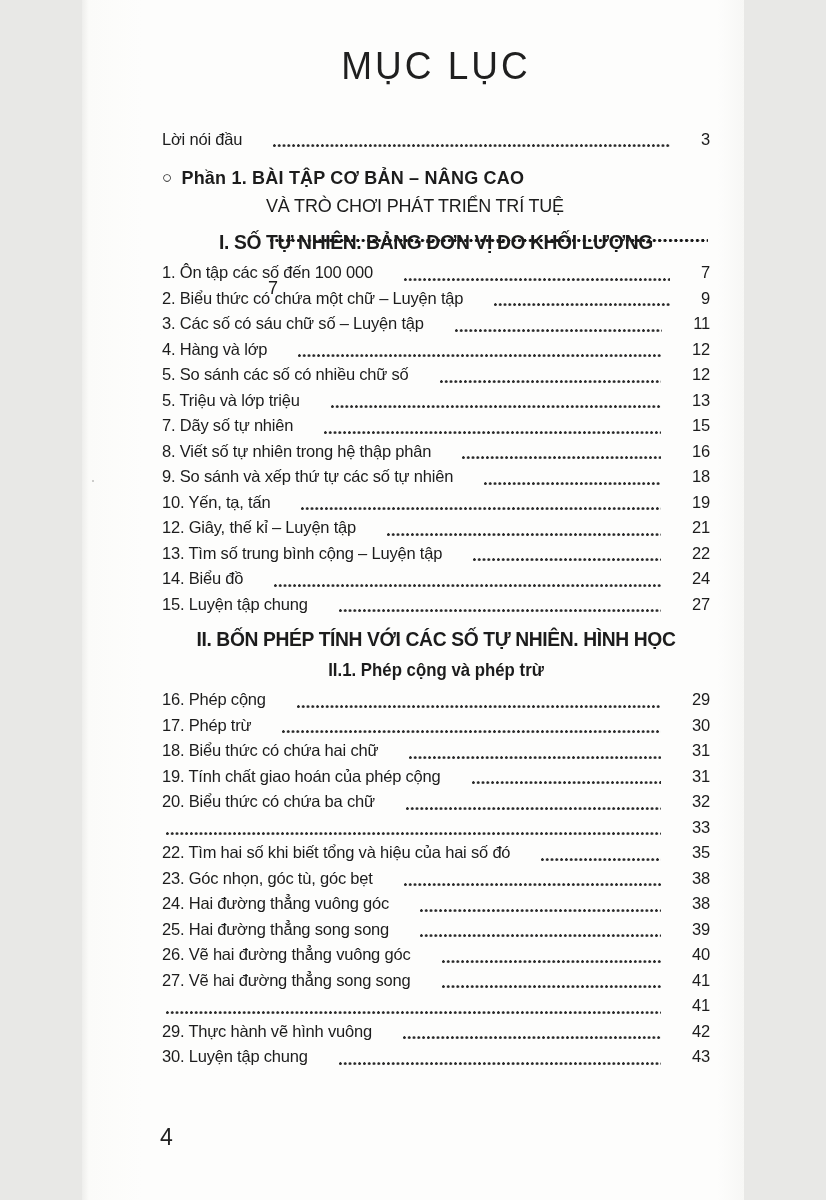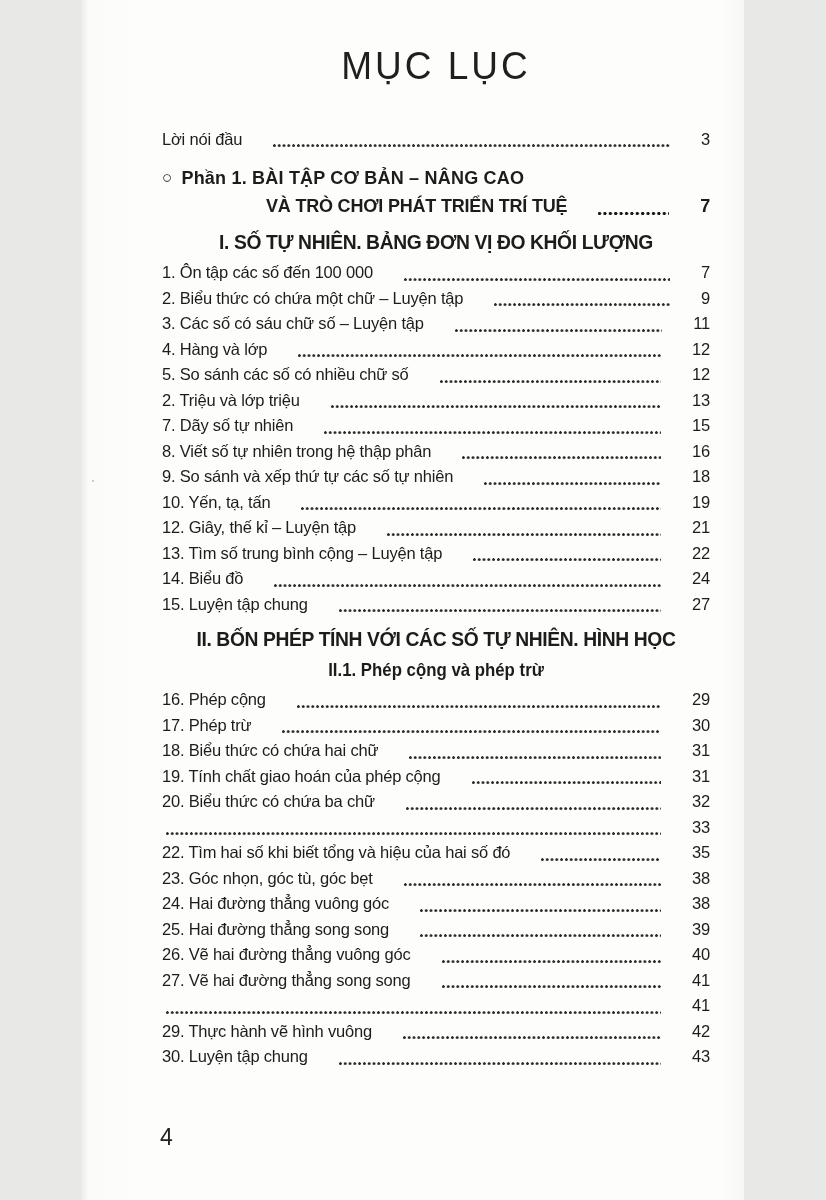--- a/index.html
+++ b/index.html
@@ -47,21 +47,21 @@
   .dots { flex: 1 1 auto; position: relative; margin: 0 2px 0 4px; min-width: 20px; }
   .dots::after {
     content: "";
     position: absolute;
     left: 0; right: 0; bottom: 5px;
     height: 3px;
     background-image: radial-gradient(circle at 1.4px 1.6px, #2a2a2a 1.1px, rgba(0,0,0,0) 1.6px);
     background-size: 4.8px 3px;
     background-repeat: repeat-x;
   }
-  .bold-row { font-weight: 700; }
+  .bold-row { font-weight: 400; flex-direction: column; }
   .bold-row .dots::after {
     background-image: radial-gradient(circle at 1.6px 1.6px, #151515 1.4px, rgba(0,0,0,0) 1.9px);
     background-size: 5.4px 3.2px;
   }
   .part-block { margin-top: 2px; }
   .part-line1 {
     font-weight: 700;
     font-size: 18px;
     height: 27px;
     line-height: 27px;
@@ -163,21 +163,21 @@
           <span class="entry-label">4. Hàng và lớp</span>
           <span class="dots"></span>
           <span class="entry-page">12</span>
         </div>
         <div class="toc-row">
           <span class="entry-label">5. So sánh các số có nhiều chữ số</span>
           <span class="dots"></span>
           <span class="entry-page">12</span>
         </div>
         <div class="toc-row">
-          <span class="entry-label">2. Triệu và lớp triệu</span>
+          <span class="entry-label">5. Triệu và lớp triệu</span>
           <span class="dots"></span>
           <span class="entry-page">13</span>
         </div>
         <div class="toc-row">
           <span class="entry-label">7. Dãy số tự nhiên</span>
           <span class="dots"></span>
           <span class="entry-page">15</span>
         </div>
         <div class="toc-row">
           <span class="entry-label">8. Viết số tự nhiên trong hệ thập phân</span>

